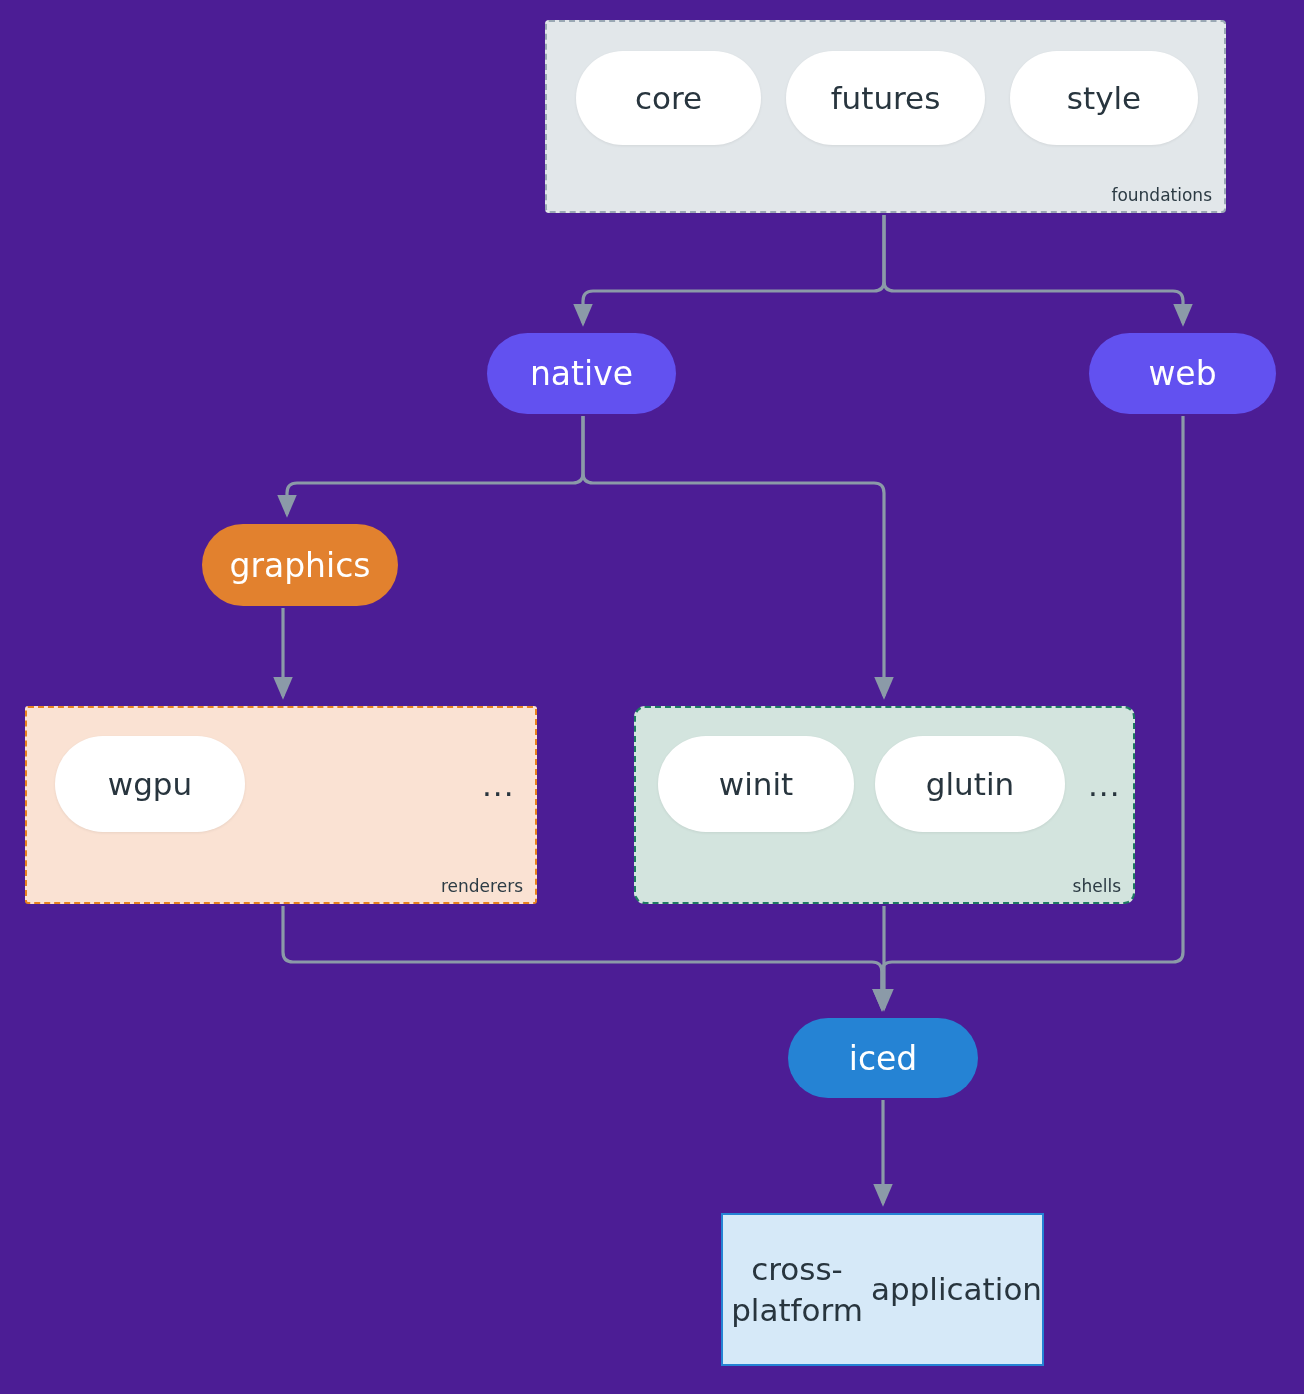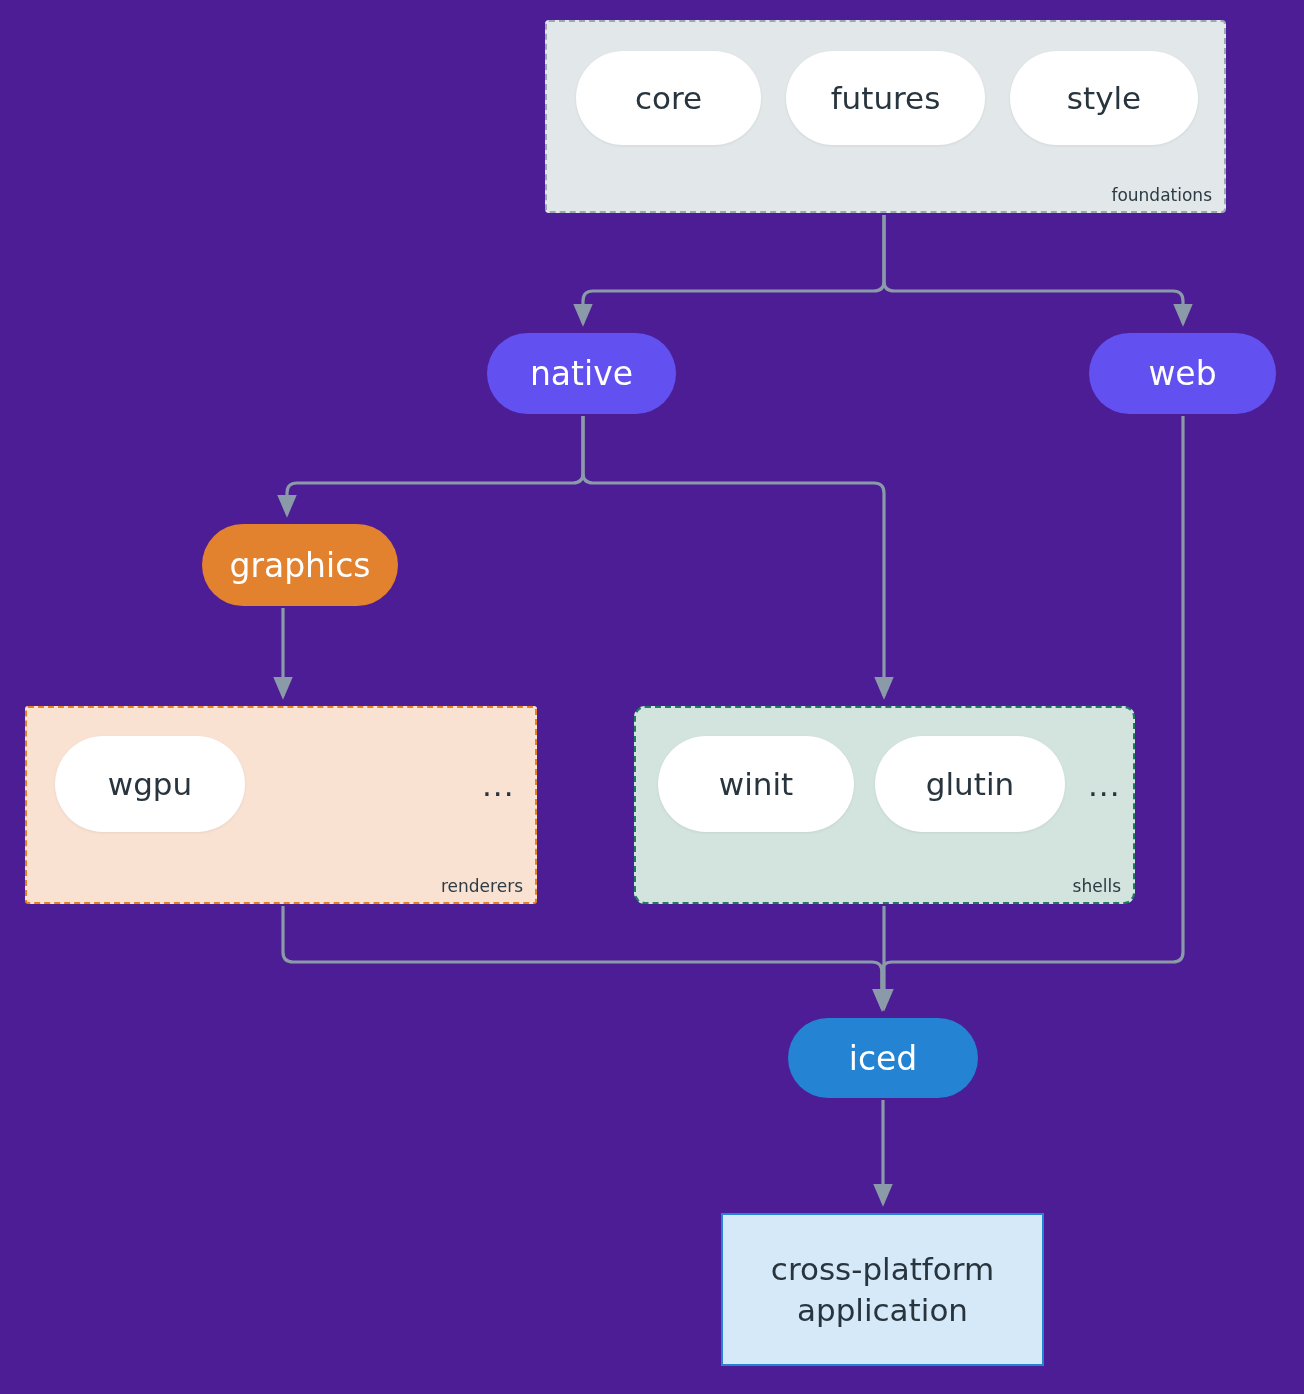--- a/index.html
+++ b/index.html
@@ -138,21 +138,21 @@
 
   
   #node-app {
     position: absolute;
     left: 721px; top: 1213px;
     width: 323px; height: 153px;
     background: #d6e9f8;
     border: 2px solid #2583d4;
     box-sizing: border-box;
     display: flex;
-    flex-direction: column;
+    flex-direction: row;
     align-items: center;
     justify-content: center;
     font-size: 31px;
     color: #28353e;
     line-height: 1.32;
     text-align: center;
   }
 </style>
 </head>
 <body>

